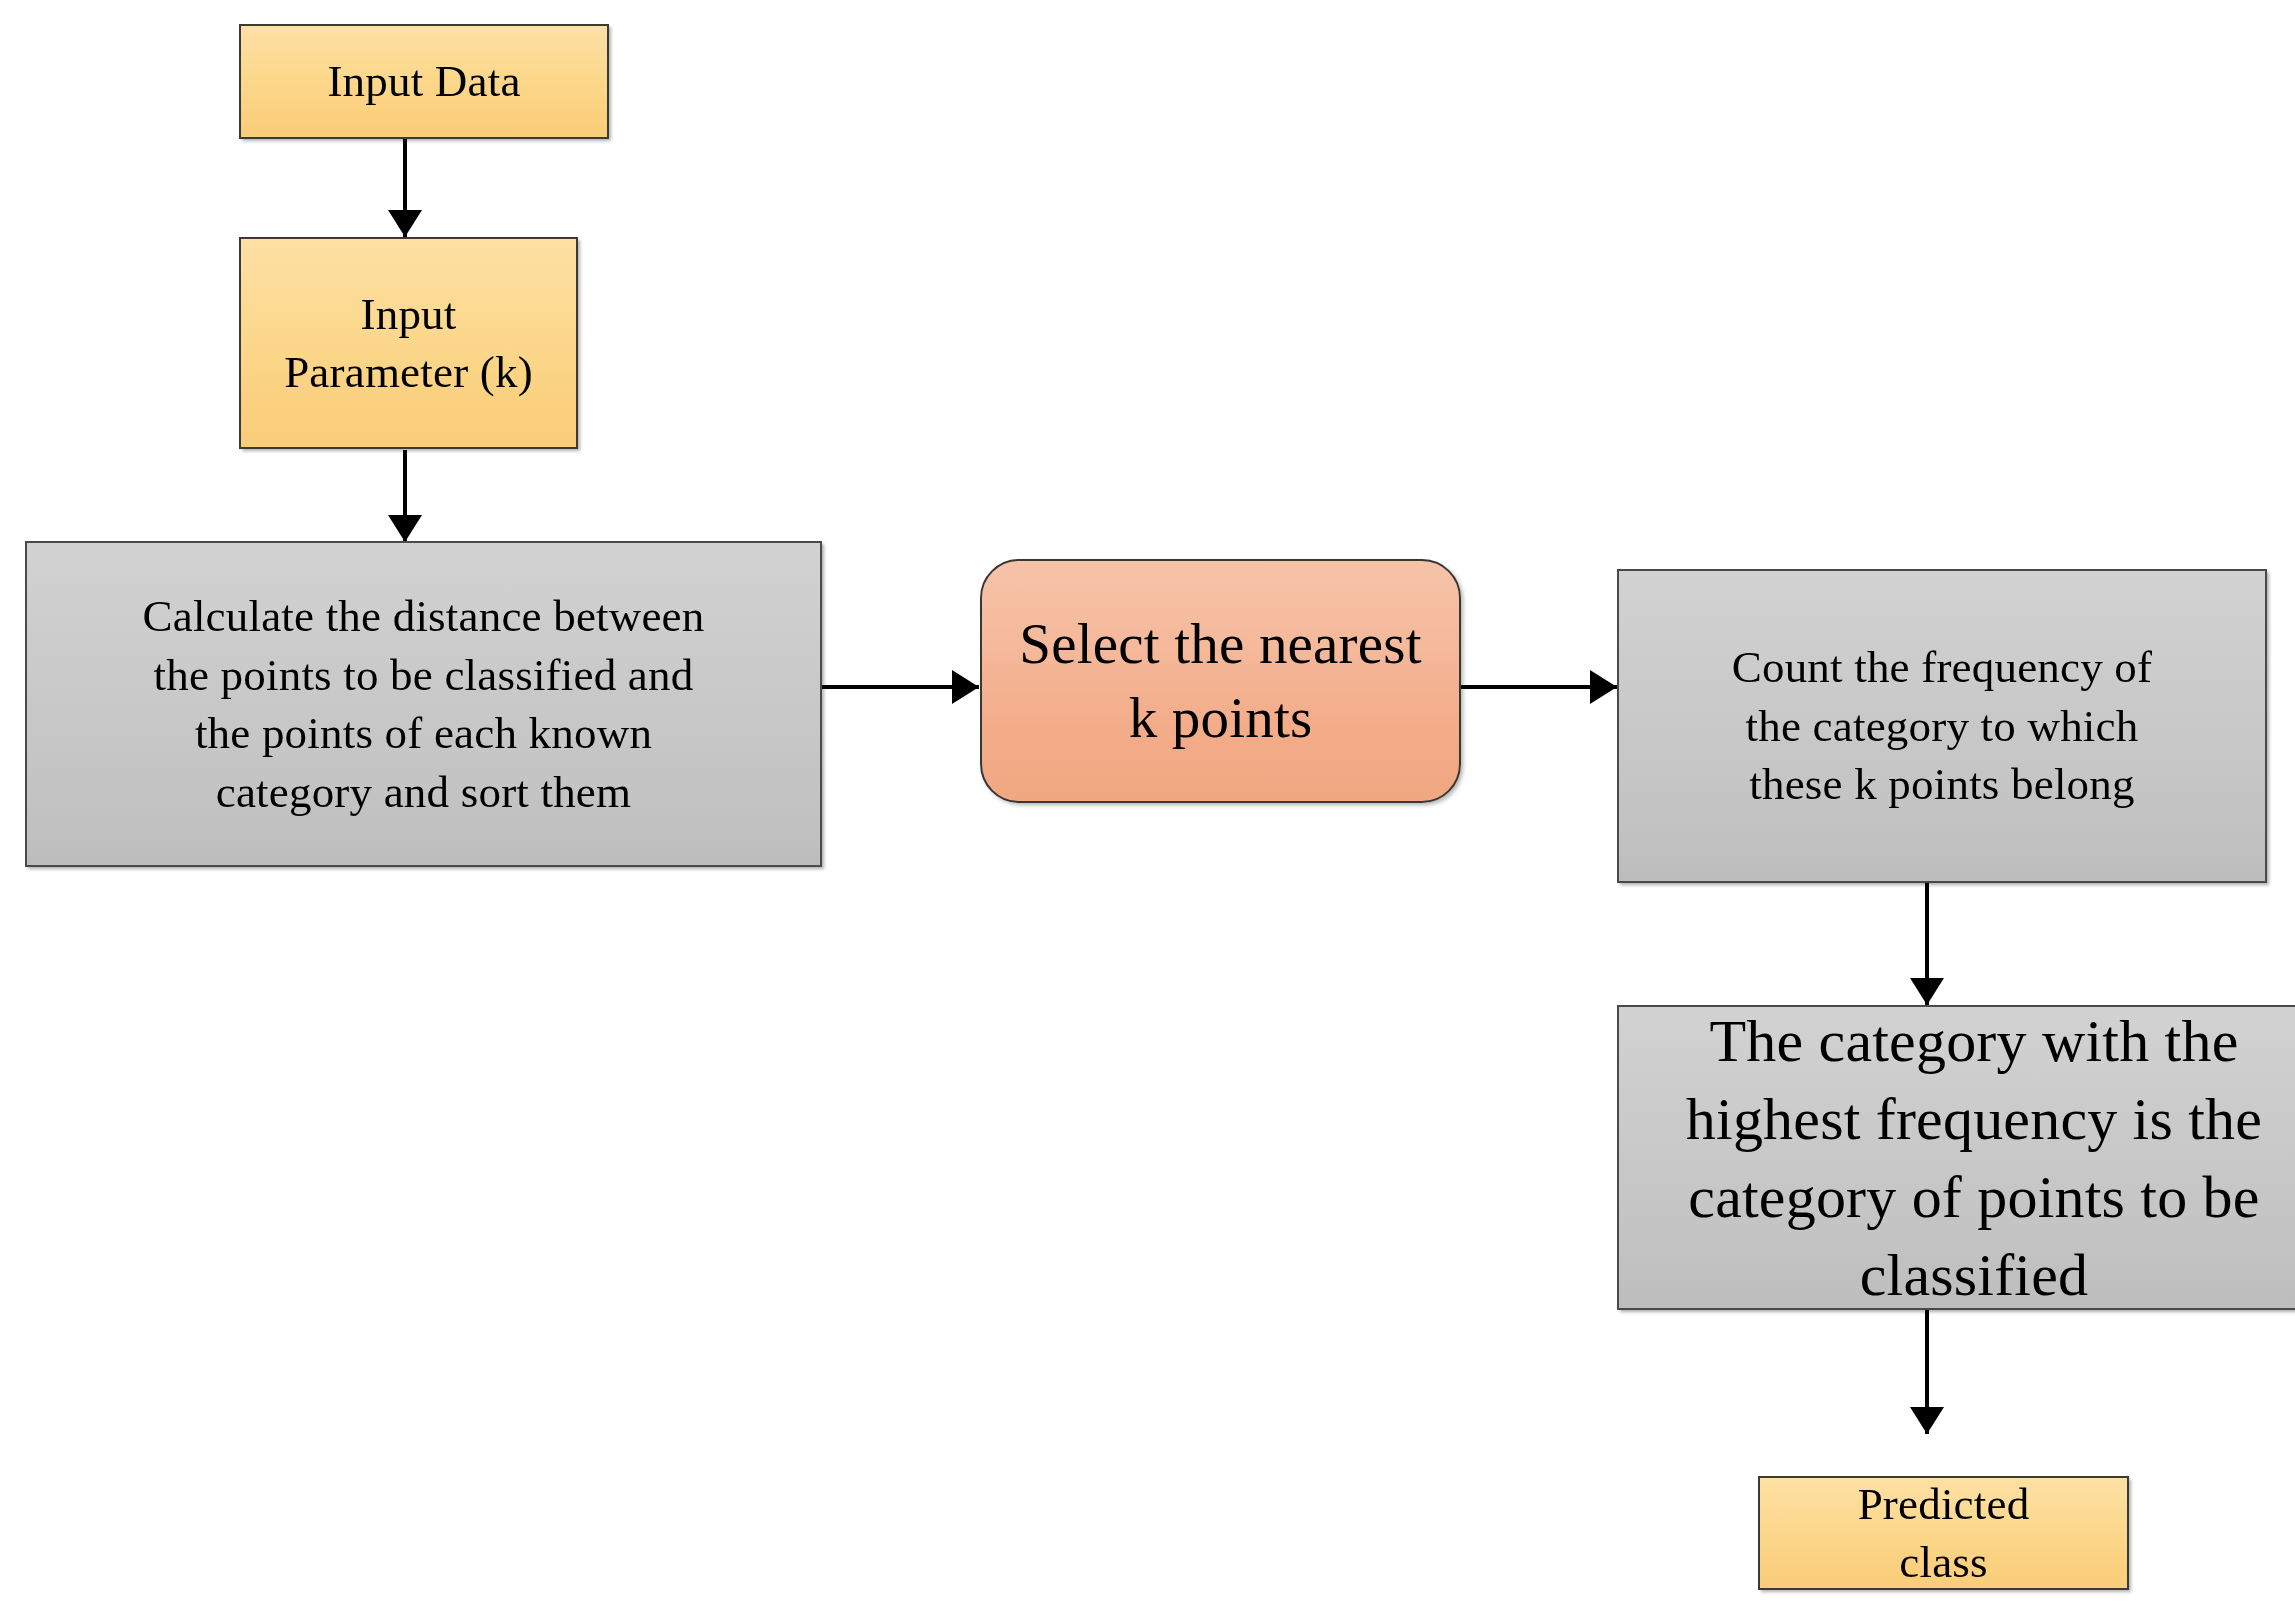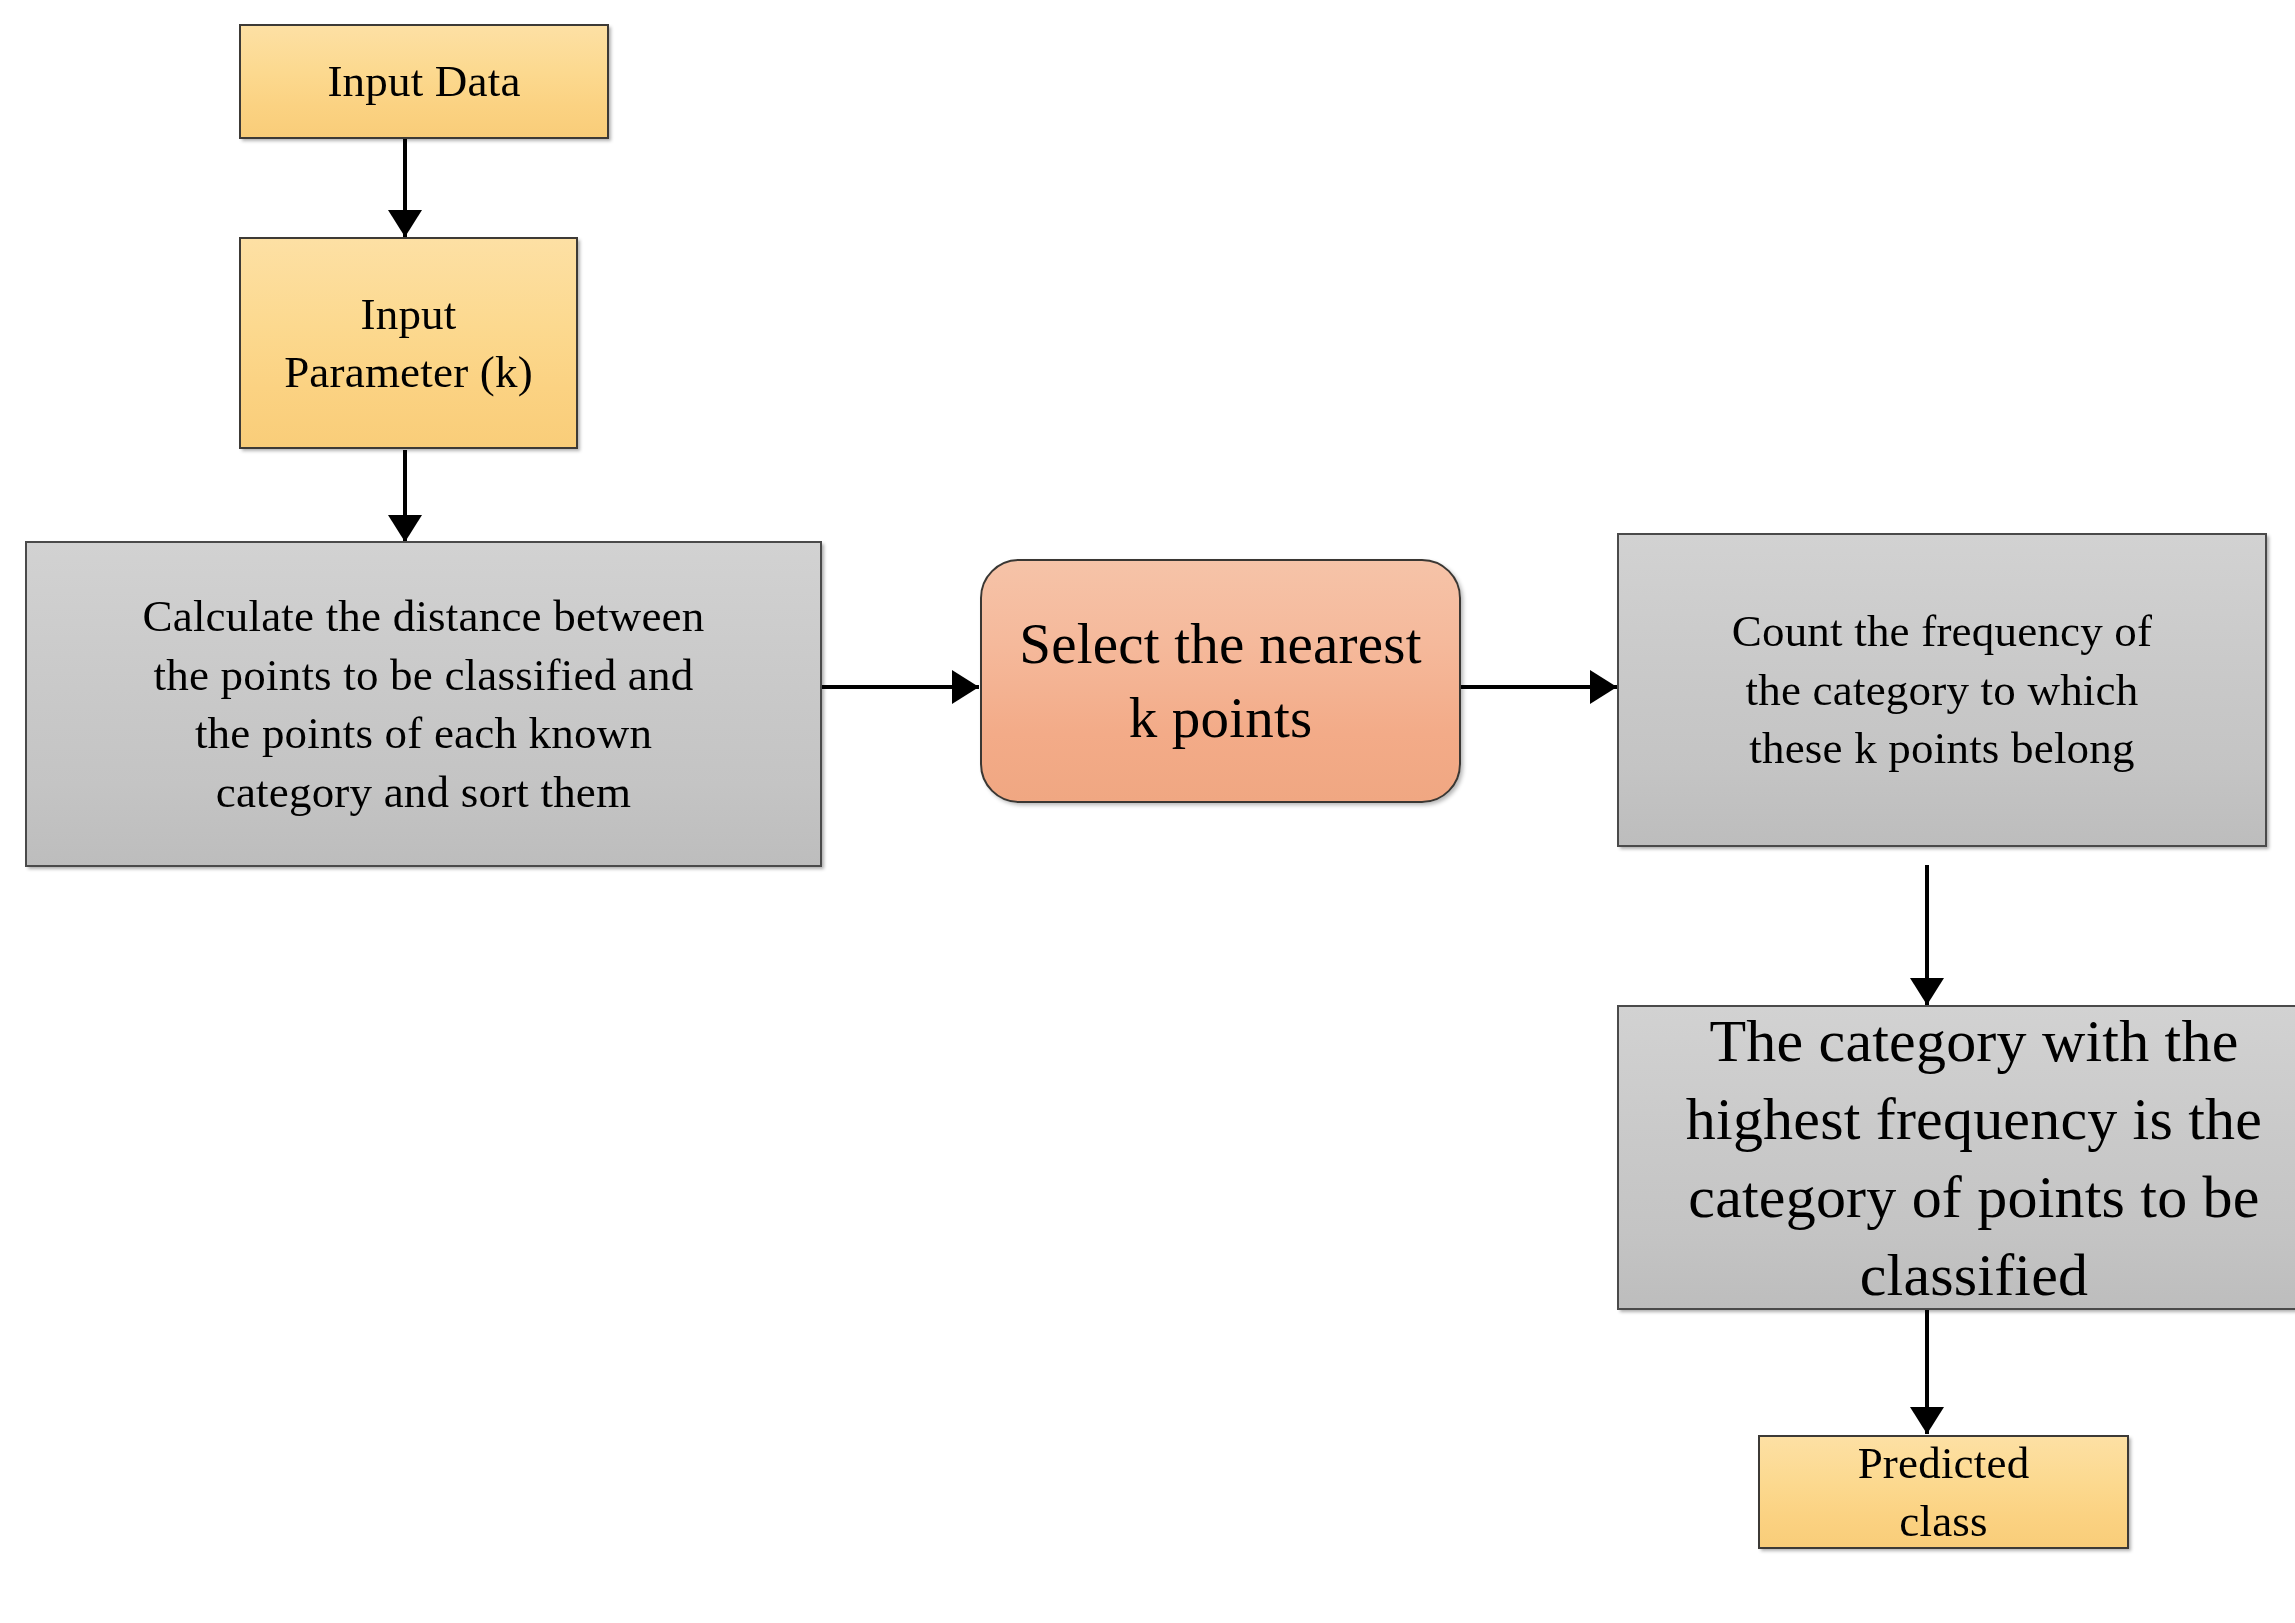--- a/index.html
+++ b/index.html
@@ -121,23 +121,23 @@
     </div>
     <div class="node yellow" style="left: 239px; top: 24px; width: 370px; height: 115px; font-size: 45px;"><span class="label">Input Data</span></div>
     <div class="node yellow" style="left: 239px; top: 237px; width: 339px; height: 212px; font-size: 45px;"><span class="label">Input
 Parameter (k)</span></div>
     <div class="node grey" style="left: 25px; top: 541px; width: 797px; height: 326px; font-size: 45px;"><span class="label">Calculate the distance between
 the points to be classified and
 the points of each known
 category and sort them</span></div>
     <div class="node salmon" style="left: 980px; top: 559px; width: 481px; height: 244px; font-size: 57px;"><span class="label">Select the nearest
 k points</span></div>
-    <div class="node grey" style="left: 1617px; top: 533px; width: 650px; height: 314px; font-size: 45px;"><span class="label">Count the frequency of
+    <div class="node grey" style="left: 1617px; top: 569px; width: 650px; height: 314px; font-size: 45px;"><span class="label">Count the frequency of
 the category to which
 these k points belong</span></div>
     <div class="node grey" style="left: 1617px; top: 1005px; width: 714px; height: 305px; font-size: 60px;"><span class="label">The category with the
 highest frequency is the
 category of points to be
 classified</span></div>
-    <div class="node yellow" style="left: 1758px; top: 1435px; width: 371px; height: 114px; font-size: 45px;"><span class="label">Predicted
+    <div class="node yellow" style="left: 1758px; top: 1476px; width: 371px; height: 114px; font-size: 45px;"><span class="label">Predicted
 class</span></div>
   </div>
 
 
 </body></html>

